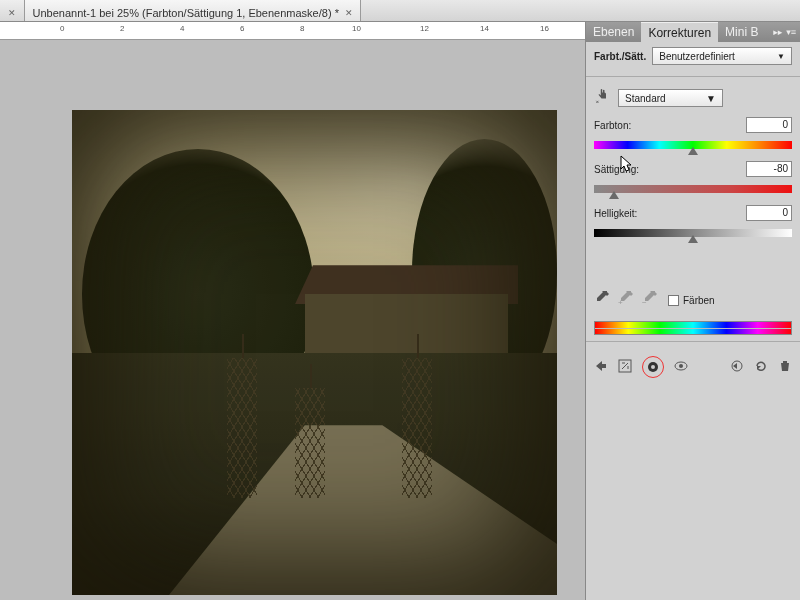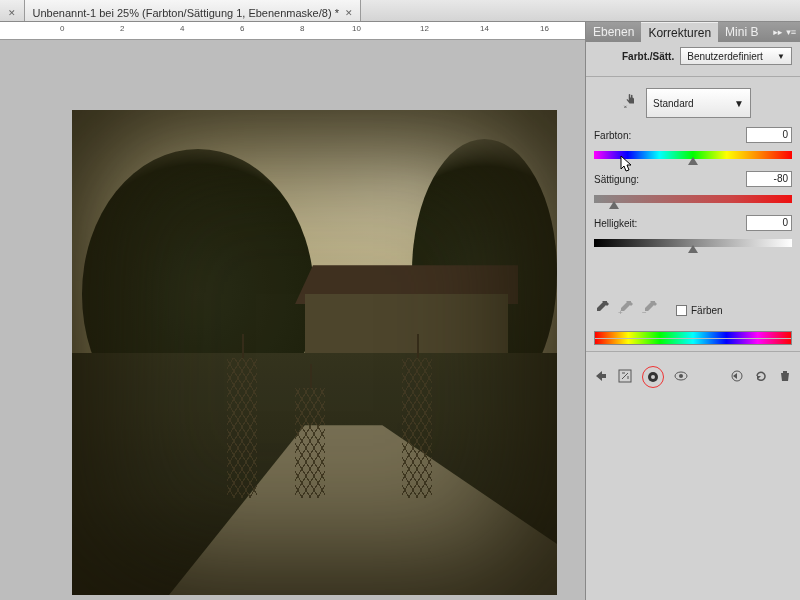--- a/index.html
+++ b/index.html
@@ -41,46 +41,46 @@
 .vignette { position:absolute; inset:0; box-shadow:inset 0 0 120px 40px rgba(30,25,10,0.9); }
 
 
 .panel { position:absolute; right:0; top:22px; width:215px; height:578px; background:#d2d2d2; border-left:1px solid #888; font-size:11px; color:#222; }
 .panel-tabs { height:20px; background:linear-gradient(#9d9d9d,#878787); display:flex; align-items:center; }
 .panel-tab { padding:3px 7px; color:#eee; font-size:12px; }
 .panel-tab.active { background:#d2d2d2; color:#222; border-top:1px solid #eee; }
 .panel-tabs .rbtns { margin-left:auto; display:flex; gap:4px; padding-right:4px; color:#eee; }
 .panel-tabs .rbtns span { font-size:9px; cursor:pointer; }
 
-.row { display:flex; align-items:center; padding:5px 8px; gap:6px;margin-left:28px; }
+.row { display:flex; align-items:center; padding:5px 8px; gap:6px; }
 .row label { font-size:10px; }
 .preset { flex:1; height:18px; background:linear-gradient(#fff,#e8e8e8); border:1px solid #8a8a8a; font-size:10px; padding:0 6px; display:flex; align-items:center; justify-content:space-between; }
 .preset .arrow { font-size:8px; }
 
 .hand-icon svg { width:18px; height:18px; }
-.range-select { width:105px; height:30px; background:linear-gradient(#fff,#e8e8e8); border:1px solid #8a8a8a; font-size:10px; padding:0 6px; display:flex; align-items:center; justify-content:space-between; }
+.range-select { width:105px; height:18px; background:linear-gradient(#fff,#e8e8e8); border:1px solid #8a8a8a; font-size:10px; padding:0 6px; display:flex; align-items:center; justify-content:space-between; }
 
 .slider-block { padding:2px 8px 8px 8px; }
 .slider-header { display:flex; justify-content:space-between; align-items:center; padding:2px 0; }
 .slider-header label { font-size:10px; }
 .valbox { width:46px; height:16px; background:#fff; border:1px solid #888; font-size:10px; text-align:right; padding:0 3px; line-height:14px; }
 
 .track { position:relative; height:12px; margin-top:2px; }
 .track .bar { position:absolute; left:0; right:0; top:4px; height:8px; }
 .hue-bar { background:linear-gradient(90deg,#f0f,#00f 17%,#0ff 33%,#0f0 50%,#ff0 67%,#f80 83%,#f00 100%); }
 .sat-bar { background:linear-gradient(90deg,#888,#c44 70%,#e11 100%); }
 .lig-bar { background:linear-gradient(90deg,#000,#888 50%,#fff 100%); }
 
 .thumb { position:absolute; top:10px; width:0; height:0; border-left:5px solid transparent; border-right:5px solid transparent; border-bottom:8px solid #6a6a6a; transform:translateX(-5px); }
 
 .divider { height:1px; background:#aaa; margin:6px 0; }
 
 .eyedroppers { display:flex; gap:8px; align-items:center; padding:6px 8px; }
 .eyedroppers svg { width:16px; height:16px; }
-.chk { display:flex; align-items:flex-end; gap:4px; margin-left:10px; font-size:10px; }
+.chk { display:flex; align-items:flex-end; gap:4px; margin-left:2px; font-size:10px; }
 .chk .box { width:11px; height:11px; background:#fff; border:1px solid #777; }
 
 .spectrum { margin:6px 8px; height:14px; background:linear-gradient(90deg,#f00,#ff0 17%,#0f0 33%,#0ff 50%,#00f 67%,#f0f 83%,#f00 100%); border:1px solid #888; position:relative; }
 .spectrum::after { content:""; position:absolute; left:0; right:0; top:50%; height:1px; background:#bbb; }
 
 .bottom-icons { display:flex; align-items:center; gap:10px; padding:8px 8px; }
 .bottom-icons svg { width:14px; height:14px; }
 .bottom-icons .spacer { flex:1; }
 .circle-highlight { border:1.5px solid #e33; border-radius:50%; width:22px; height:22px; display:flex; align-items:center; justify-content:center; }
 

